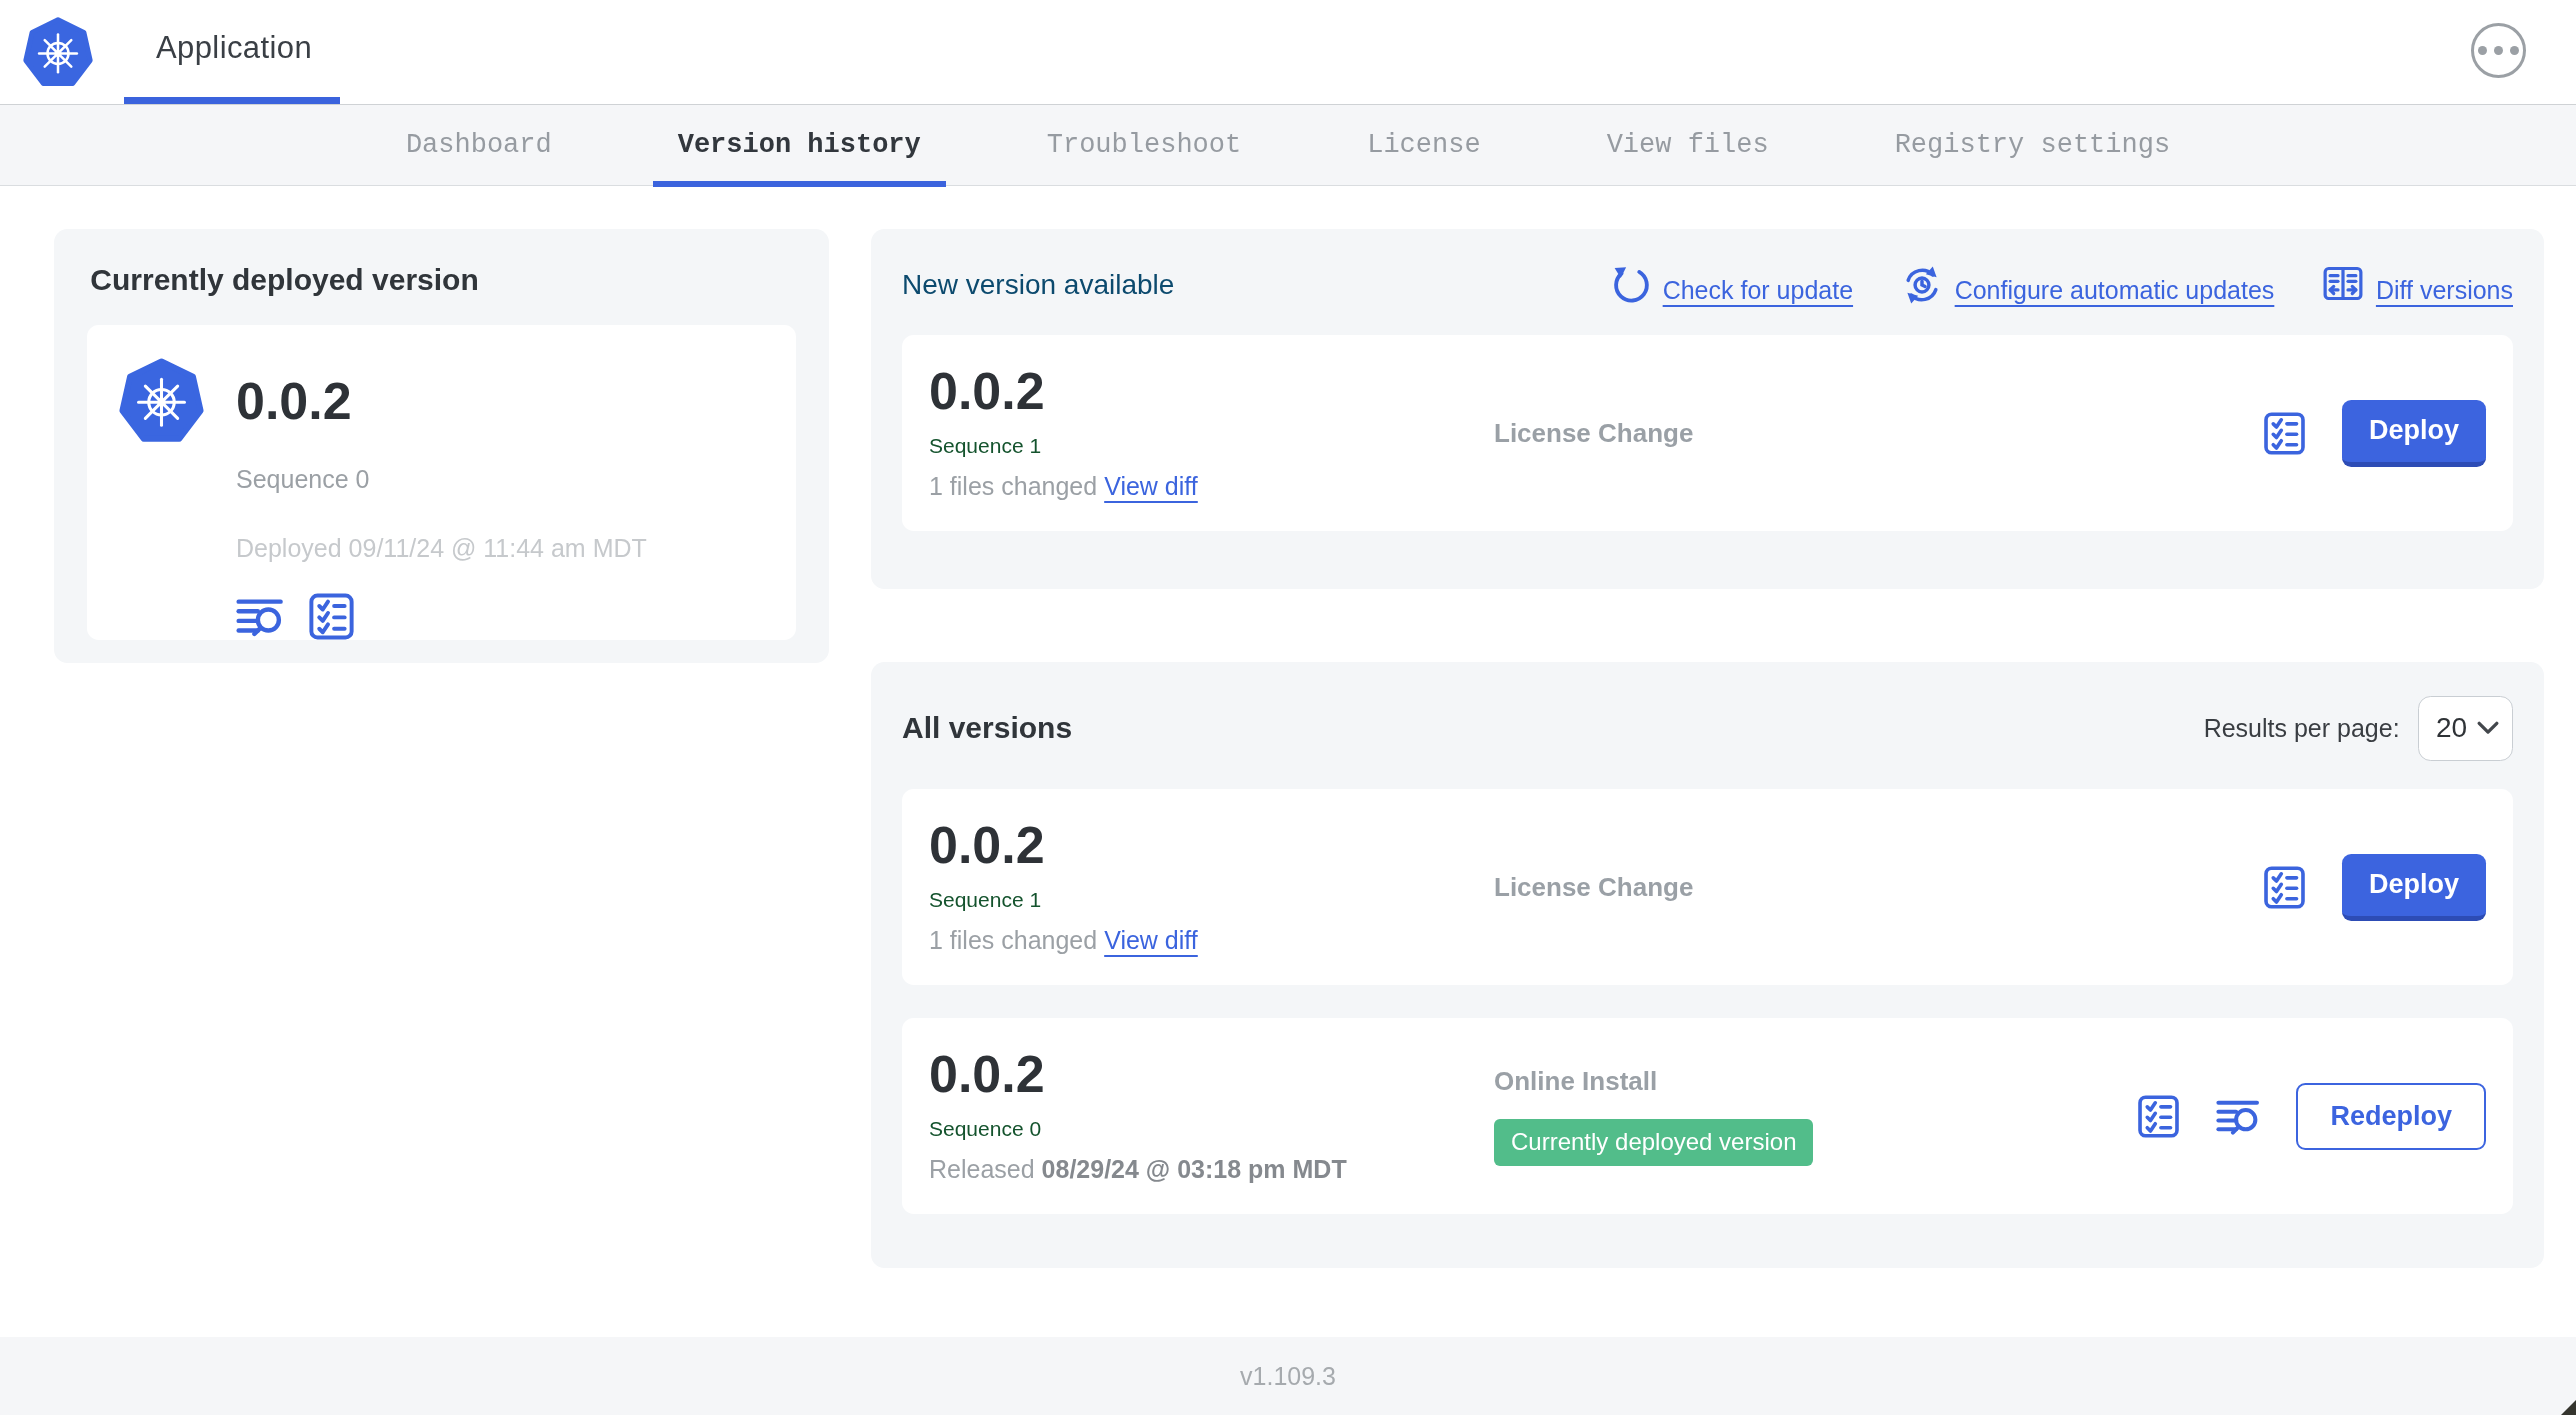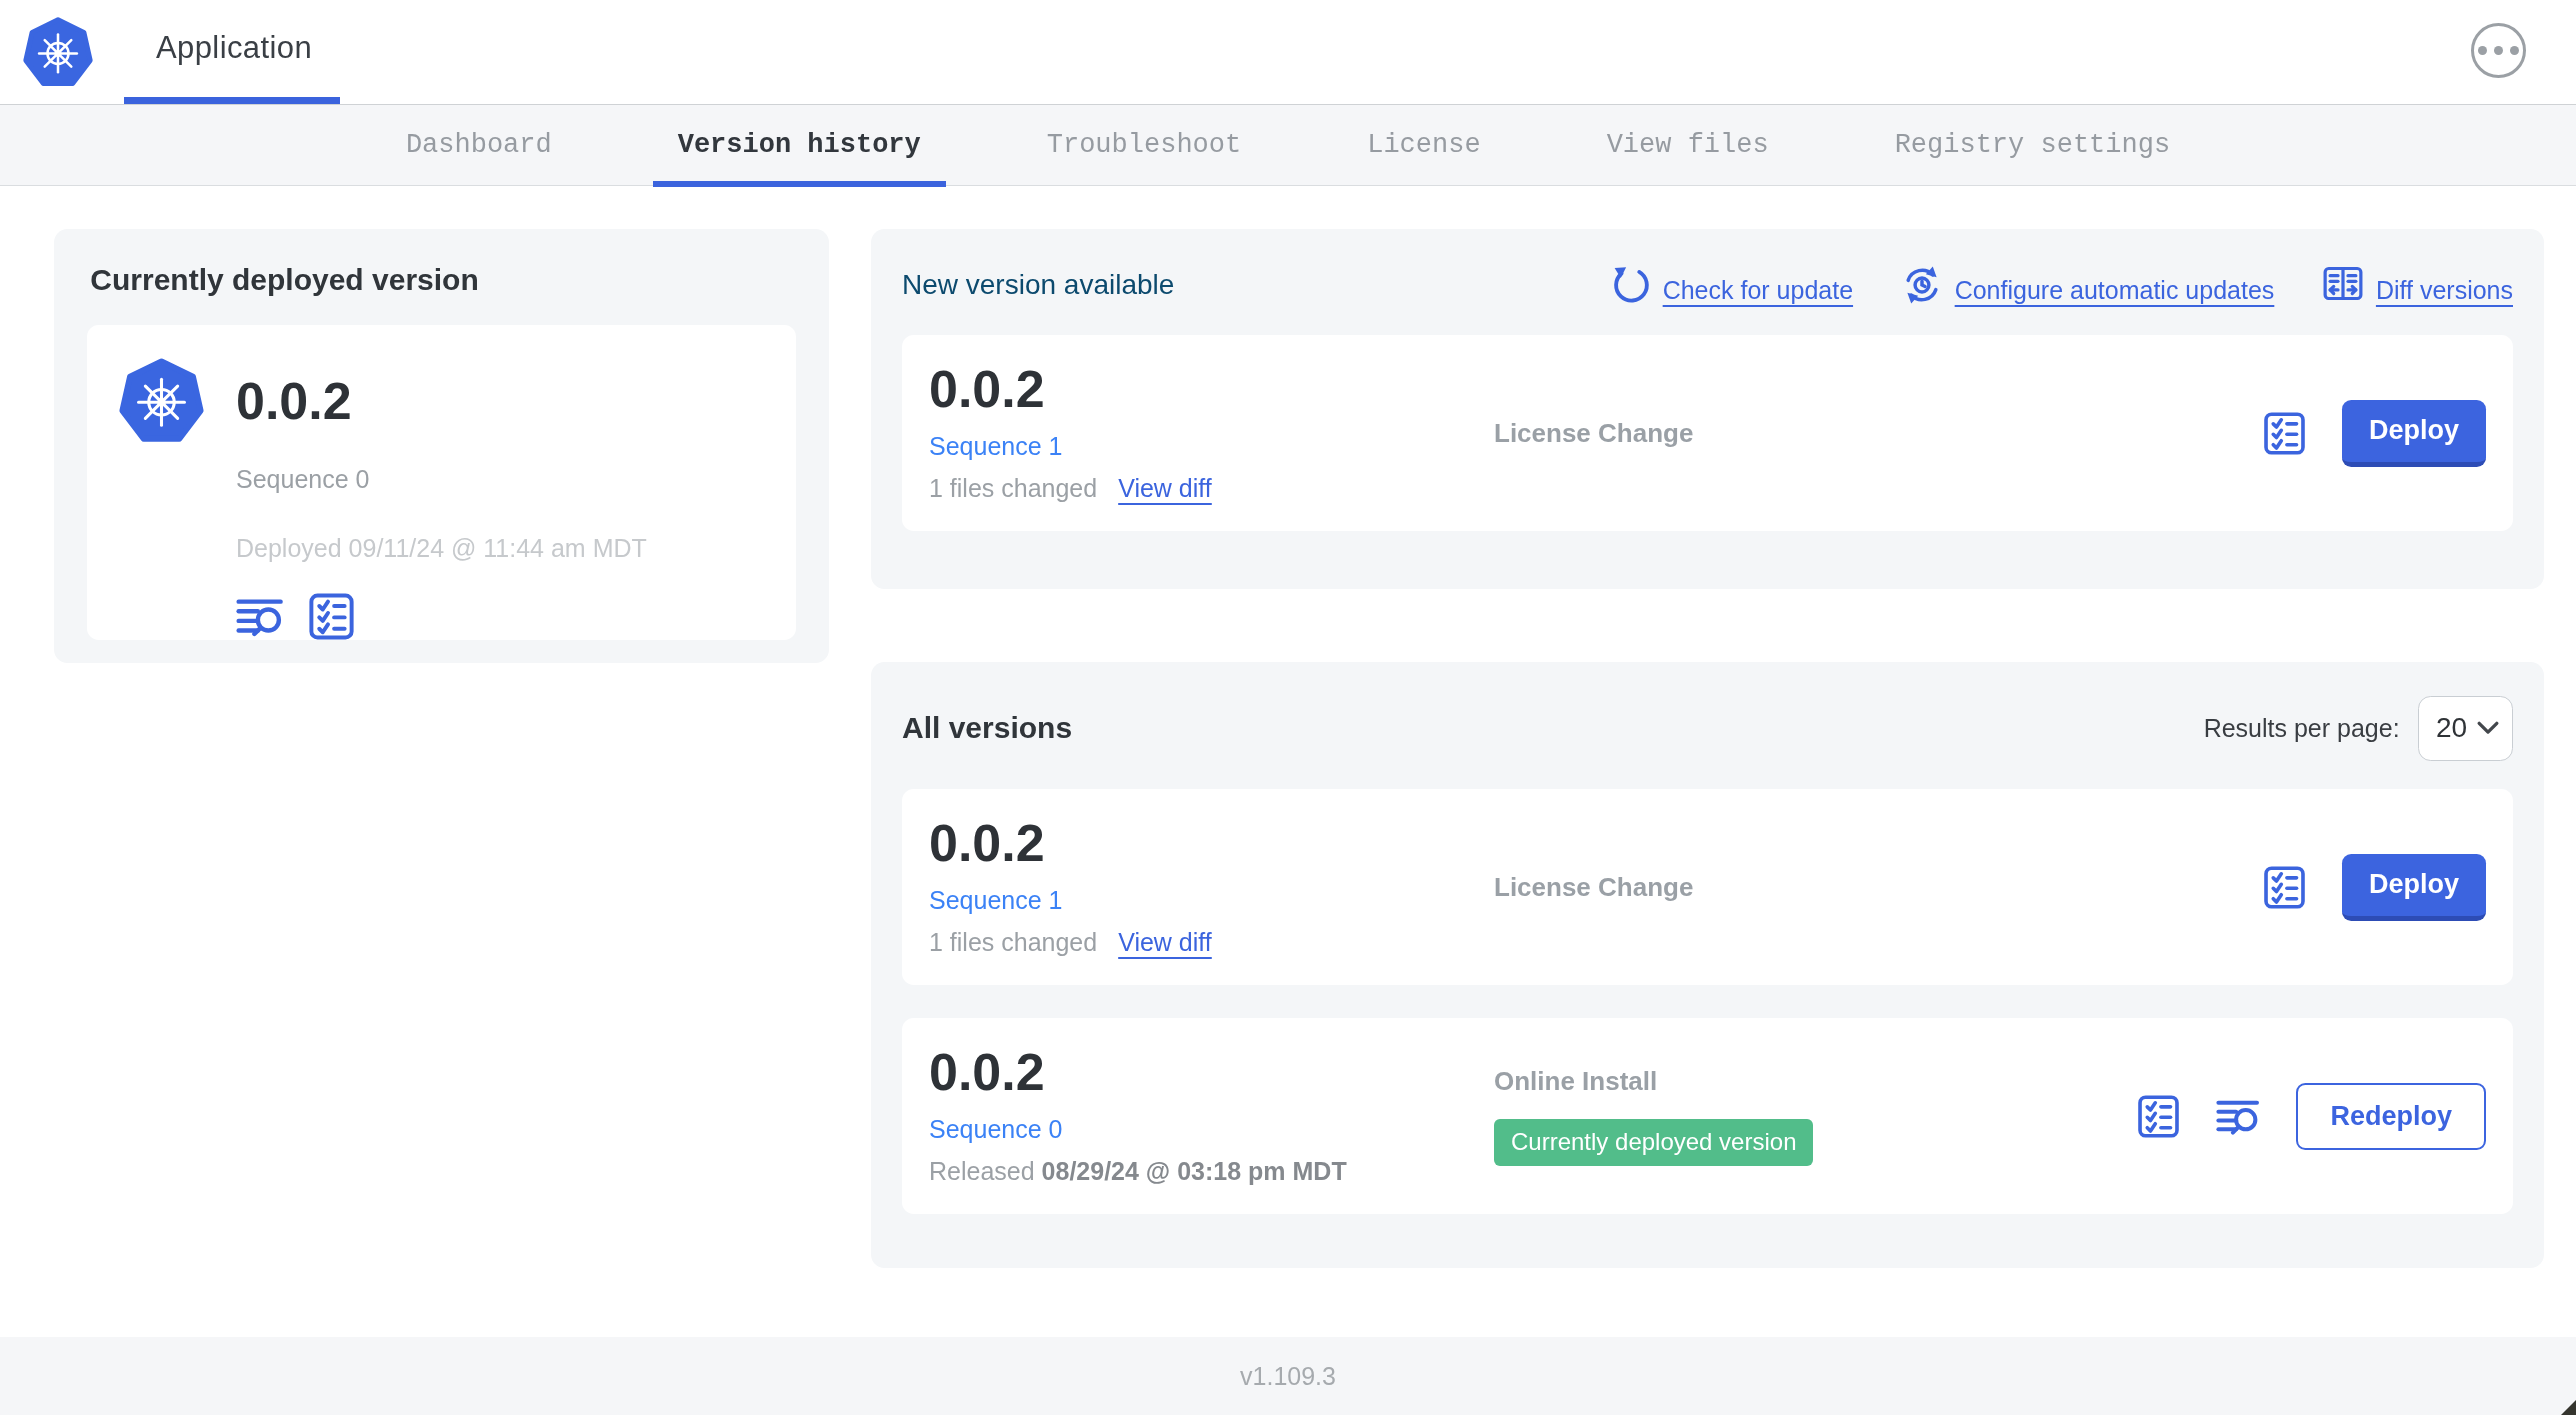--- a/index.html
+++ b/index.html
@@ -64,22 +64,22 @@
   .results-label { font-size:25px; color:#393d42; }
   .selectbox { width:95px; height:65px; background:#fff; border:1.7px solid #c9ced3; border-radius:12.6px;
     display:flex; align-items:center; justify-content:space-between; padding:0 13.4px 0 17px;
     font-size:28px; color:#2f3337; cursor:pointer; }
 
   
   .version-card { height:196px; display:flex; align-items:center; padding:0 27px 0 27px; }
   .version-card + .version-card { margin-top:33px; }
   .vc-left { width:565px; flex:0 0 auto; }
   .vc-version { font-size:52px; font-weight:700; color:#2e3237; line-height:1; }
-  .vc-seq { font-size:25px; color:#3b82f6; margin-top:17px; }
-  .vc-files { font-size:25px; color:#9ba0a5; margin-top:13.4px; display:flex; align-items:center; gap:21px; }
+  .vc-seq { font-size:21px; color:#14532d; margin-top:17px; }
+  .vc-files { font-size:25px; color:#9ba0a5; margin-top:13.4px; display:flex; align-items:center; gap:7px; }
   .view-diff { font-size:25px; font-weight:500; color:#3b64de; text-decoration:underline; text-decoration-thickness:2.1px; text-underline-offset:5.9px; cursor:pointer; }
   .vc-released { font-size:25px; color:#9ba0a5; margin-top:13.4px; }
   .vc-released b { color:#85898e; font-weight:700; }
   .vc-mid { flex:1; align-self:stretch; display:flex; flex-direction:column; justify-content:center; }
   .source-label { font-size:26px; font-weight:600; color:#9aa0a6; }
   .deploy-badge { align-self:flex-start; margin-top:22px; background:#52bd8a; color:#ffffff; font-size:24px;
     padding:8.4px 17px 10px; border-radius:5.9px; }
   .vc-right { display:flex; align-items:center; gap:35px; flex:0 0 auto; }
   .icon-52 { width:45px; height:45px; display:inline-flex; cursor:pointer; }
   .btn-primary { width:144px; height:67px; background:#3c64df; border:none; border-bottom:5px solid #2d4cb5;

